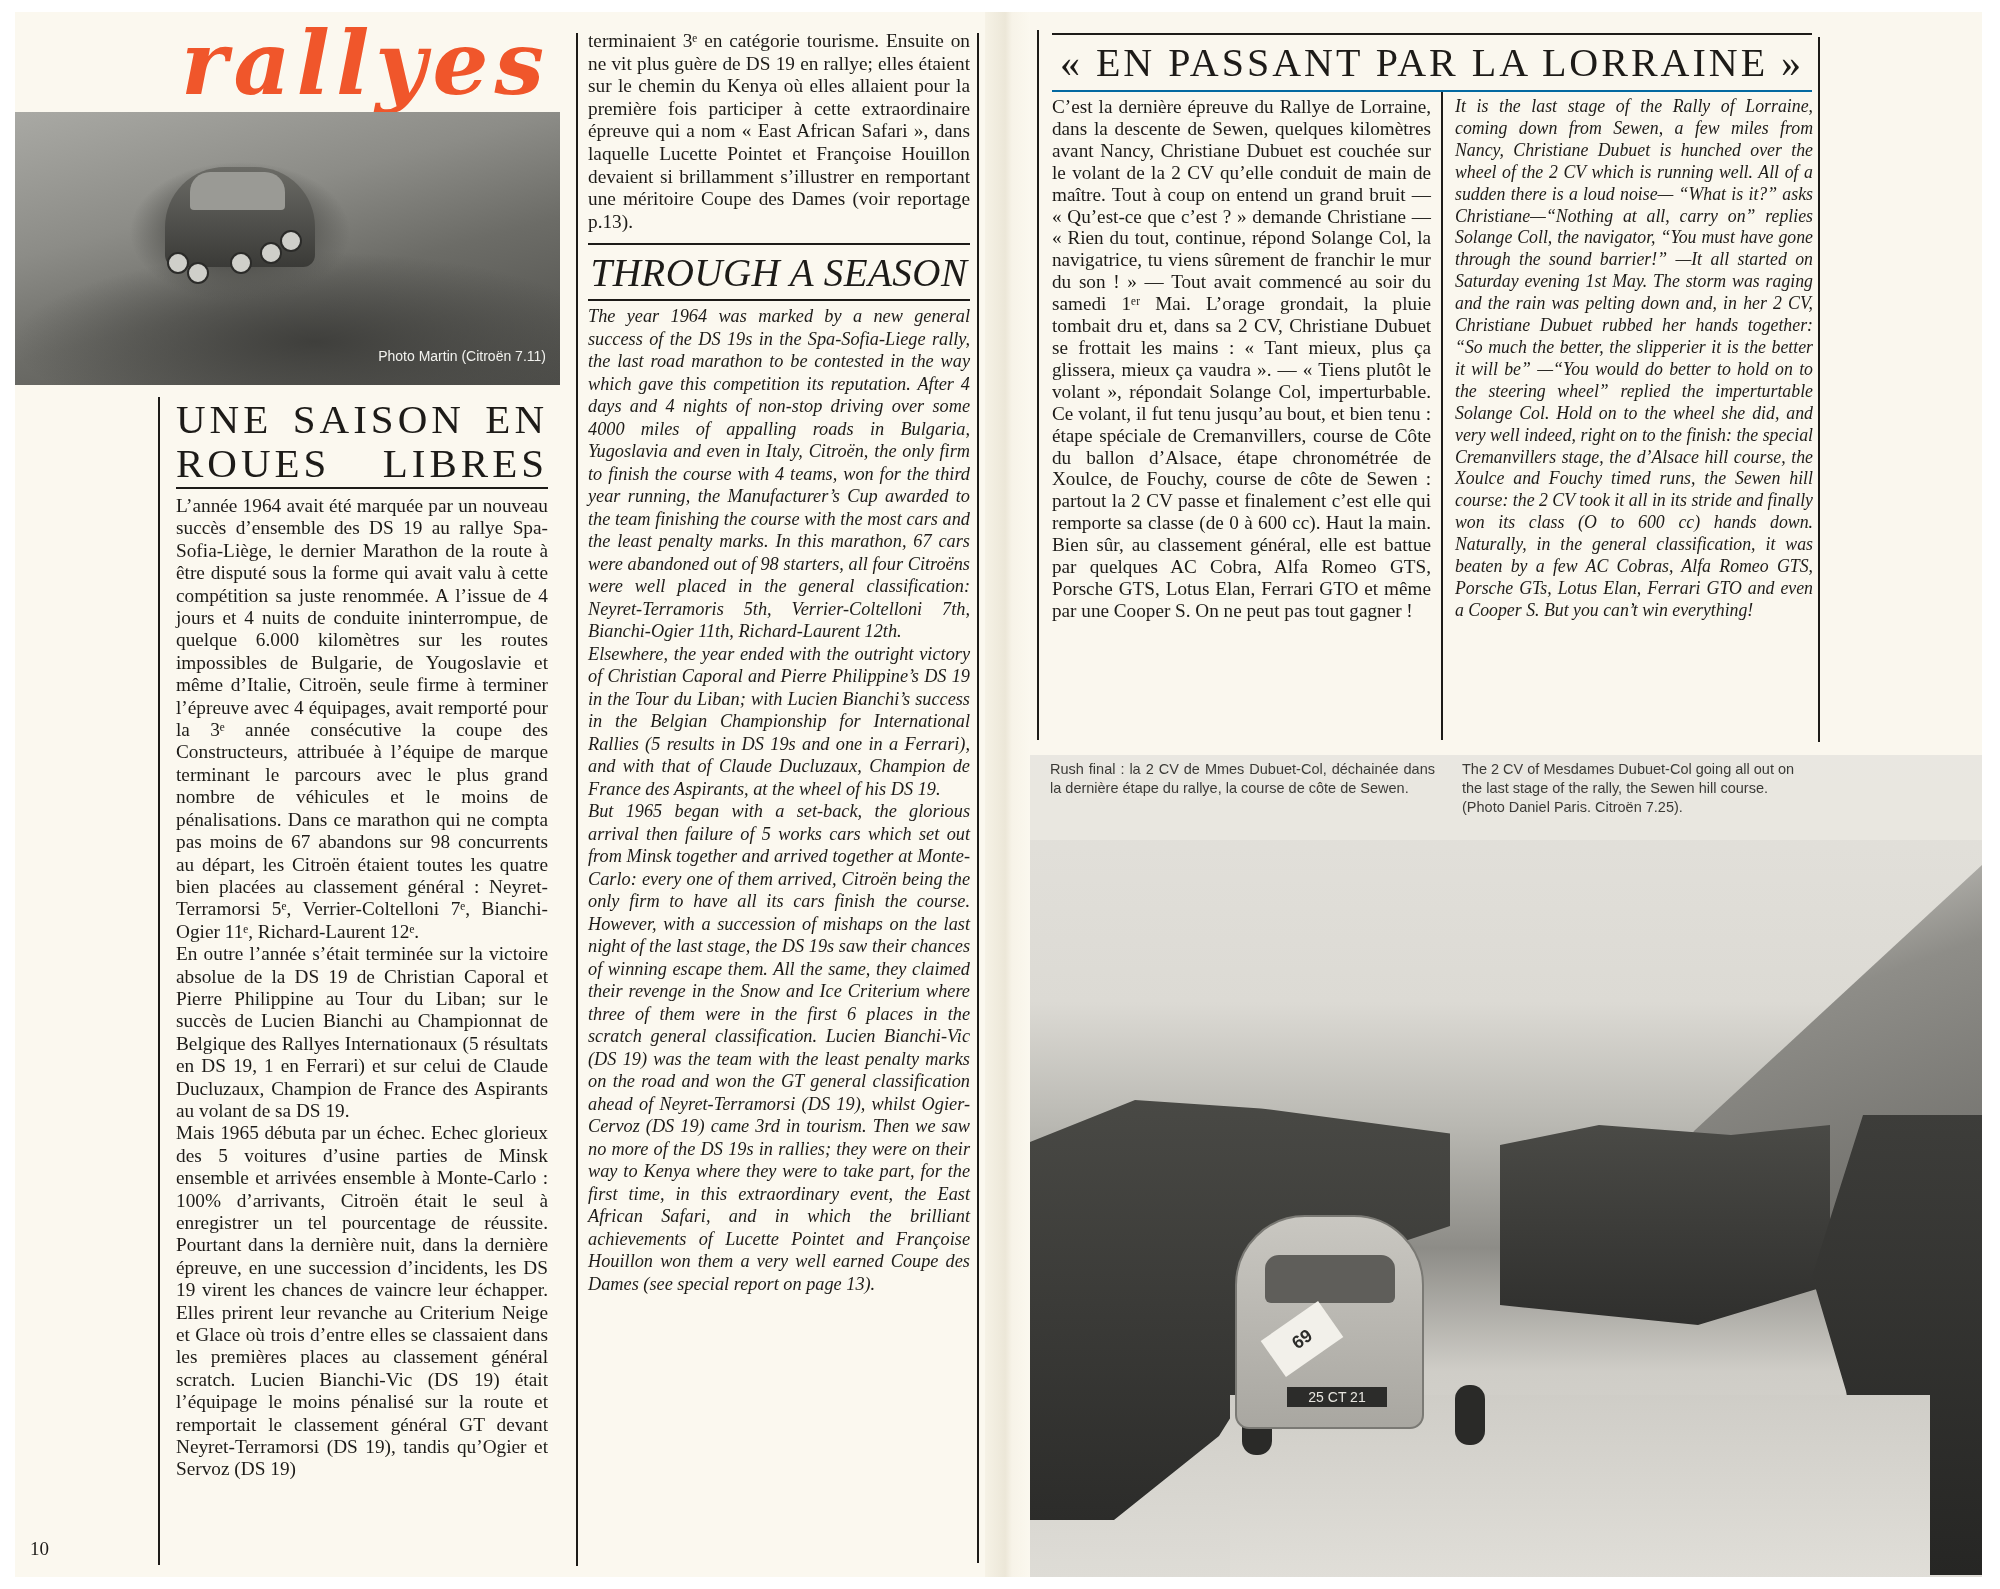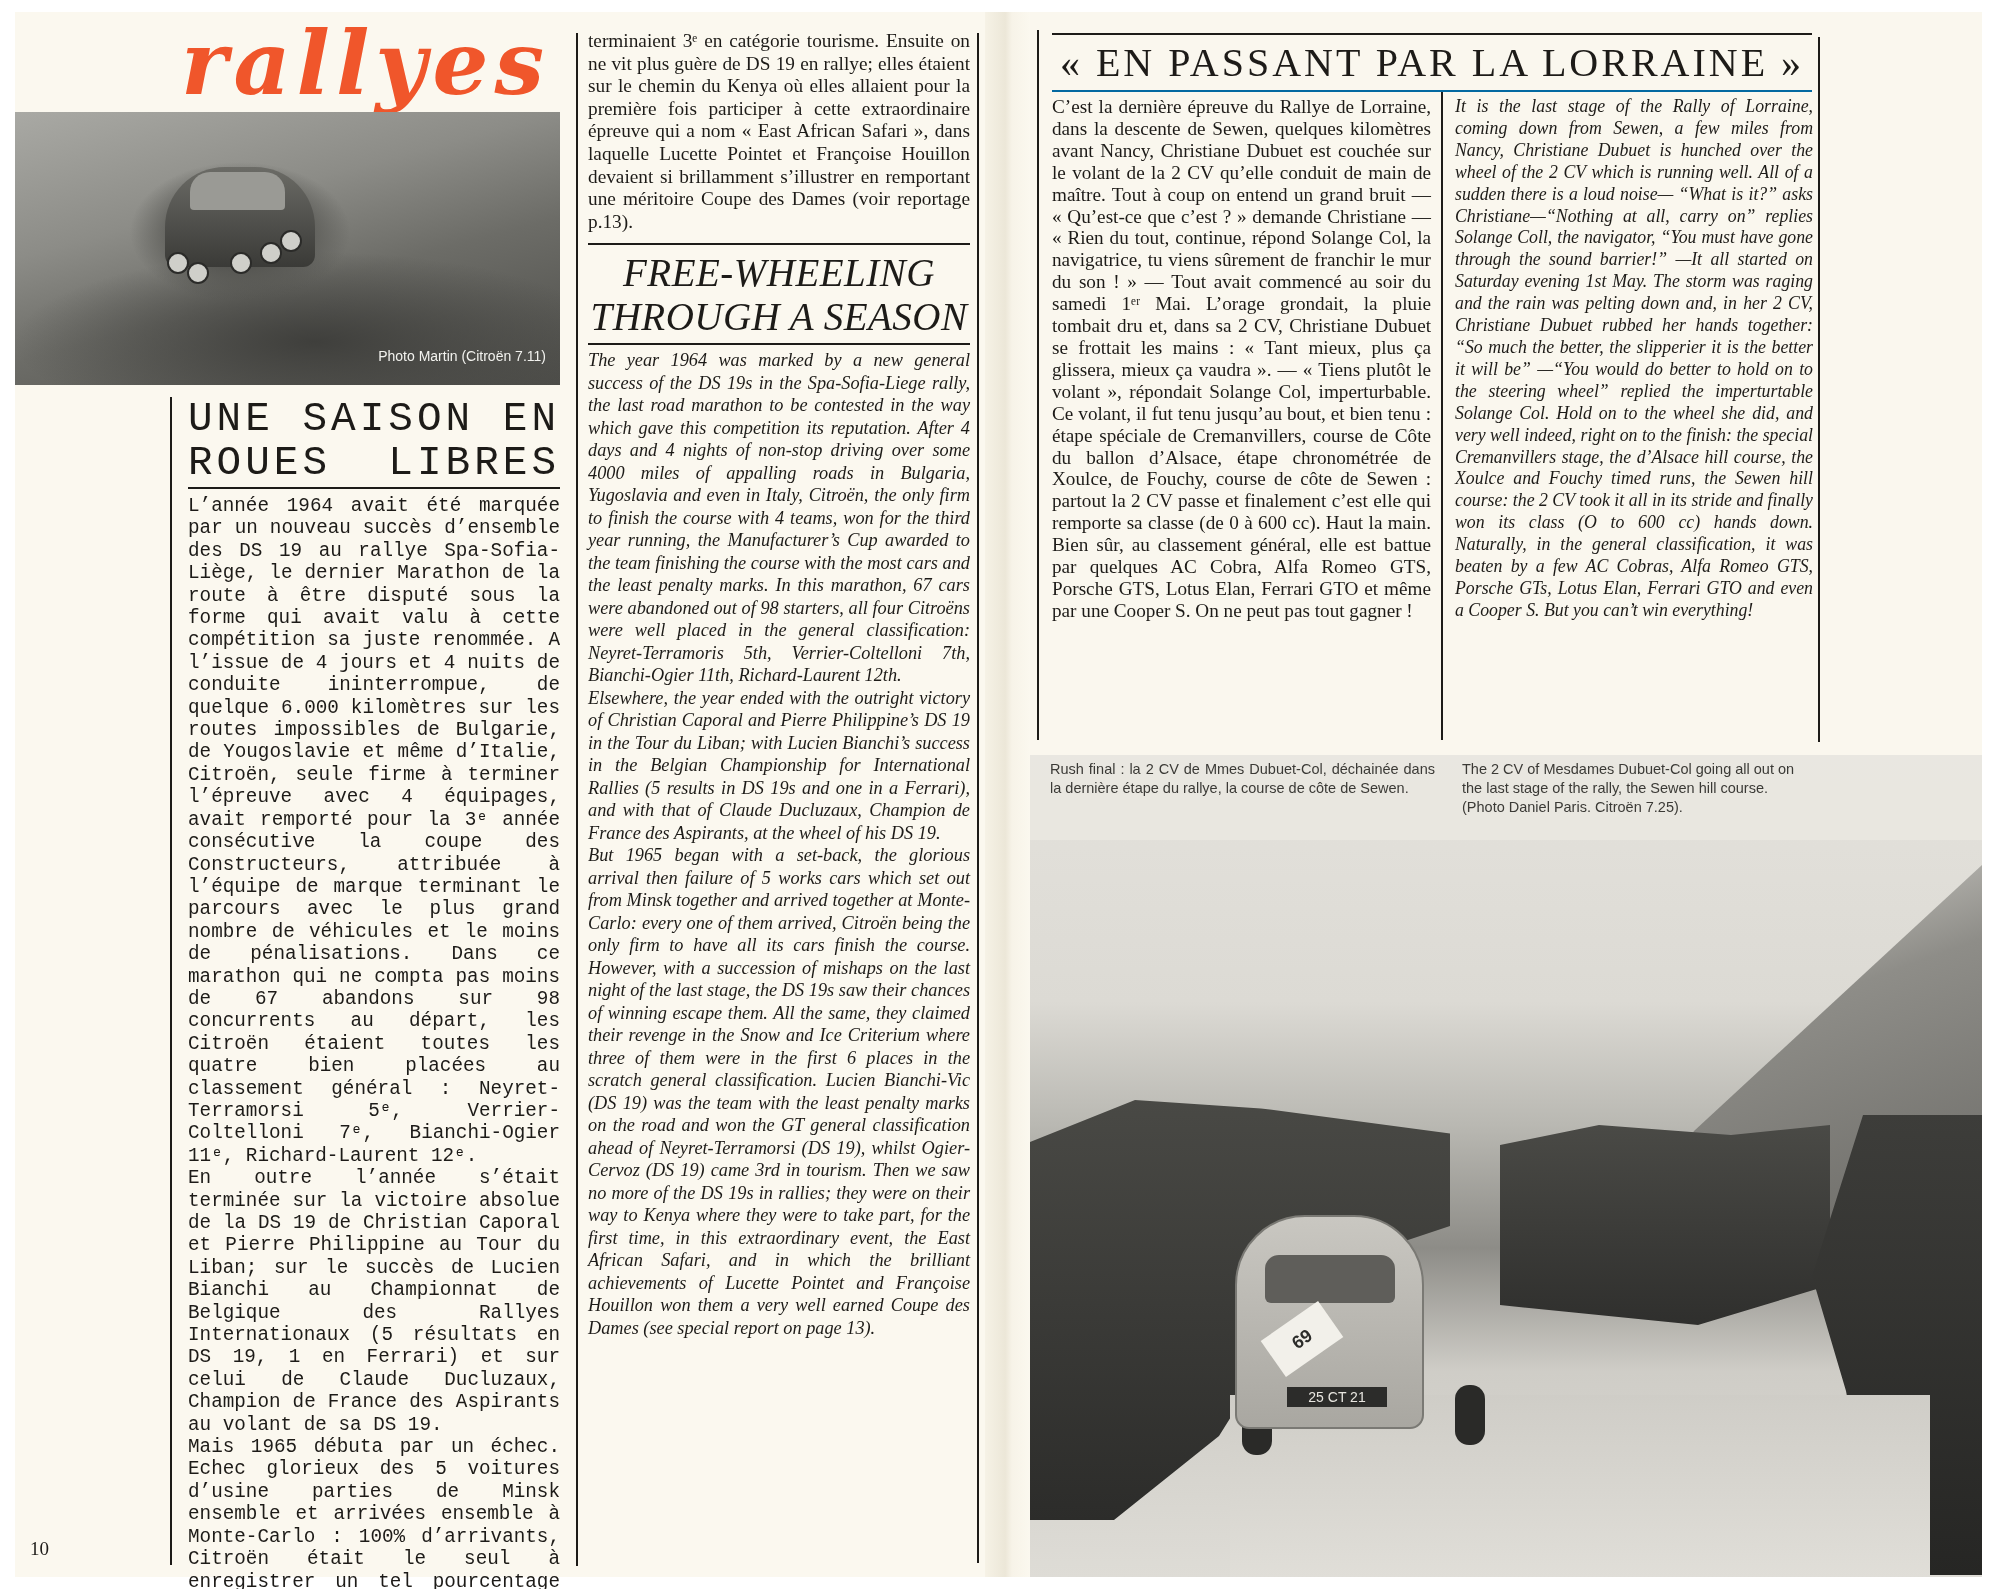--- a/index.html
+++ b/index.html
@@ -47,23 +47,22 @@
     background: #9a9a95; border-radius: 20px 20px 4px 4px;
   }
   .photo1 .lamp { position: absolute; width: 18px; height: 18px; border-radius: 50%; background: #cfcfca; border: 2px solid #2b2b29; }
   .photo1-caption {
     position: absolute; right: 14px; bottom: 21px;
     font-family: "Liberation Sans", sans-serif; font-size: 14px; color: #f2f2ee;
   }
 
   
   .col1 {
-    position: absolute; left: 170px; top: 397px; width: 392px; height: 1168px;
+    position: absolute; left: 158px; top: 397px; width: 392px; height: 1168px;
     border-left: 2px solid #1d1b18;
-    font-family: Liberation Mono, monospace;
   }
   .col1 .heading {
     margin-left: 16px; width: 372px;
     font-size: 41px; line-height: 44px; letter-spacing: 4px; text-align: justify;
     text-align-last: justify;
     border-bottom: 2px solid #1d1b18; padding-bottom: 2px;
   }
   .col1 .body { margin-left: 16px; width: 372px; margin-top: 6px; }
 
   .fr-text {
@@ -207,21 +206,20 @@
   </div>
 </div>
 
 <div class="col2-rule-left"></div>
 <div class="col2-rule-right"></div>
 
 <div class="col2">
   <p class="fr-text">terminaient 3ᵉ en catégorie tourisme. Ensuite on ne vit plus guère de DS 19 en rallye; elles étaient sur le chemin du Kenya où elles allaient pour la première fois participer à cette extraordinaire épreuve qui a nom « East African Safari », dans laquelle Lucette Pointet et Françoise Houillon devaient si brillamment s’illustrer en remportant une méritoire Coupe des Dames (voir reportage p.13).</p>
   <div class="rule"></div>
   <div class="en-heading">
-    <div>FREE-WHEELING</div>
     <div>THROUGH A SEASON</div>
   </div>
   <div class="rule" style="margin-top:0"></div>
   <div class="en-body">
     <p class="en-text">The year 1964 was marked by a new general success of the DS 19s in the Spa-Sofia-Liege rally, the last road marathon to be contested in the way which gave this competition its reputation. After 4 days and 4 nights of non-stop driving over some 4000 miles of appalling roads in Bulgaria, Yugoslavia and even in Italy, Citroën, the only firm to finish the course with 4 teams, won for the third year running, the Manufacturer’s Cup awarded to the team finishing the course with the most cars and the least penalty marks. In this marathon, 67 cars were abandoned out of 98 starters, all four Citroëns were well placed in the general classification: Neyret-Terramoris 5th, Verrier-Coltelloni 7th, Bianchi-Ogier 11th, Richard-Laurent 12th.</p>
     <p class="en-text">Elsewhere, the year ended with the outright victory of Christian Caporal and Pierre Philippine’s DS 19 in the Tour du Liban; with Lucien Bianchi’s success in the Belgian Championship for International Rallies (5 results in DS 19s and one in a Ferrari), and with that of Claude Ducluzaux, Champion de France des Aspirants, at the wheel of his DS 19.</p>
     <p class="en-text">But 1965 began with a set-back, the glorious arrival then failure of 5 works cars which set out from Minsk together and arrived together at Monte-Carlo: every one of them arrived, Citroën being the only firm to have all its cars finish the course. However, with a succession of mishaps on the last night of the last stage, the DS 19s saw their chances of winning escape them. All the same, they claimed their revenge in the Snow and Ice Criterium where three of them were in the first 6 places in the scratch general classification. Lucien Bianchi-Vic (DS 19) was the team with the least penalty marks on the road and won the GT general classification ahead of Neyret-Terramorsi (DS 19), whilst Ogier-Cervoz (DS 19) came 3rd in tourism. Then we saw no more of the DS 19s in rallies; they were on their way to Kenya where they were to take part, for the first time, in this extraordinary event, the East African Safari, and in which the brilliant achievements of Lucette Pointet and Françoise Houillon won them a very well earned Coupe des Dames (see special report on page 13).</p>
   </div>
 </div>
 

